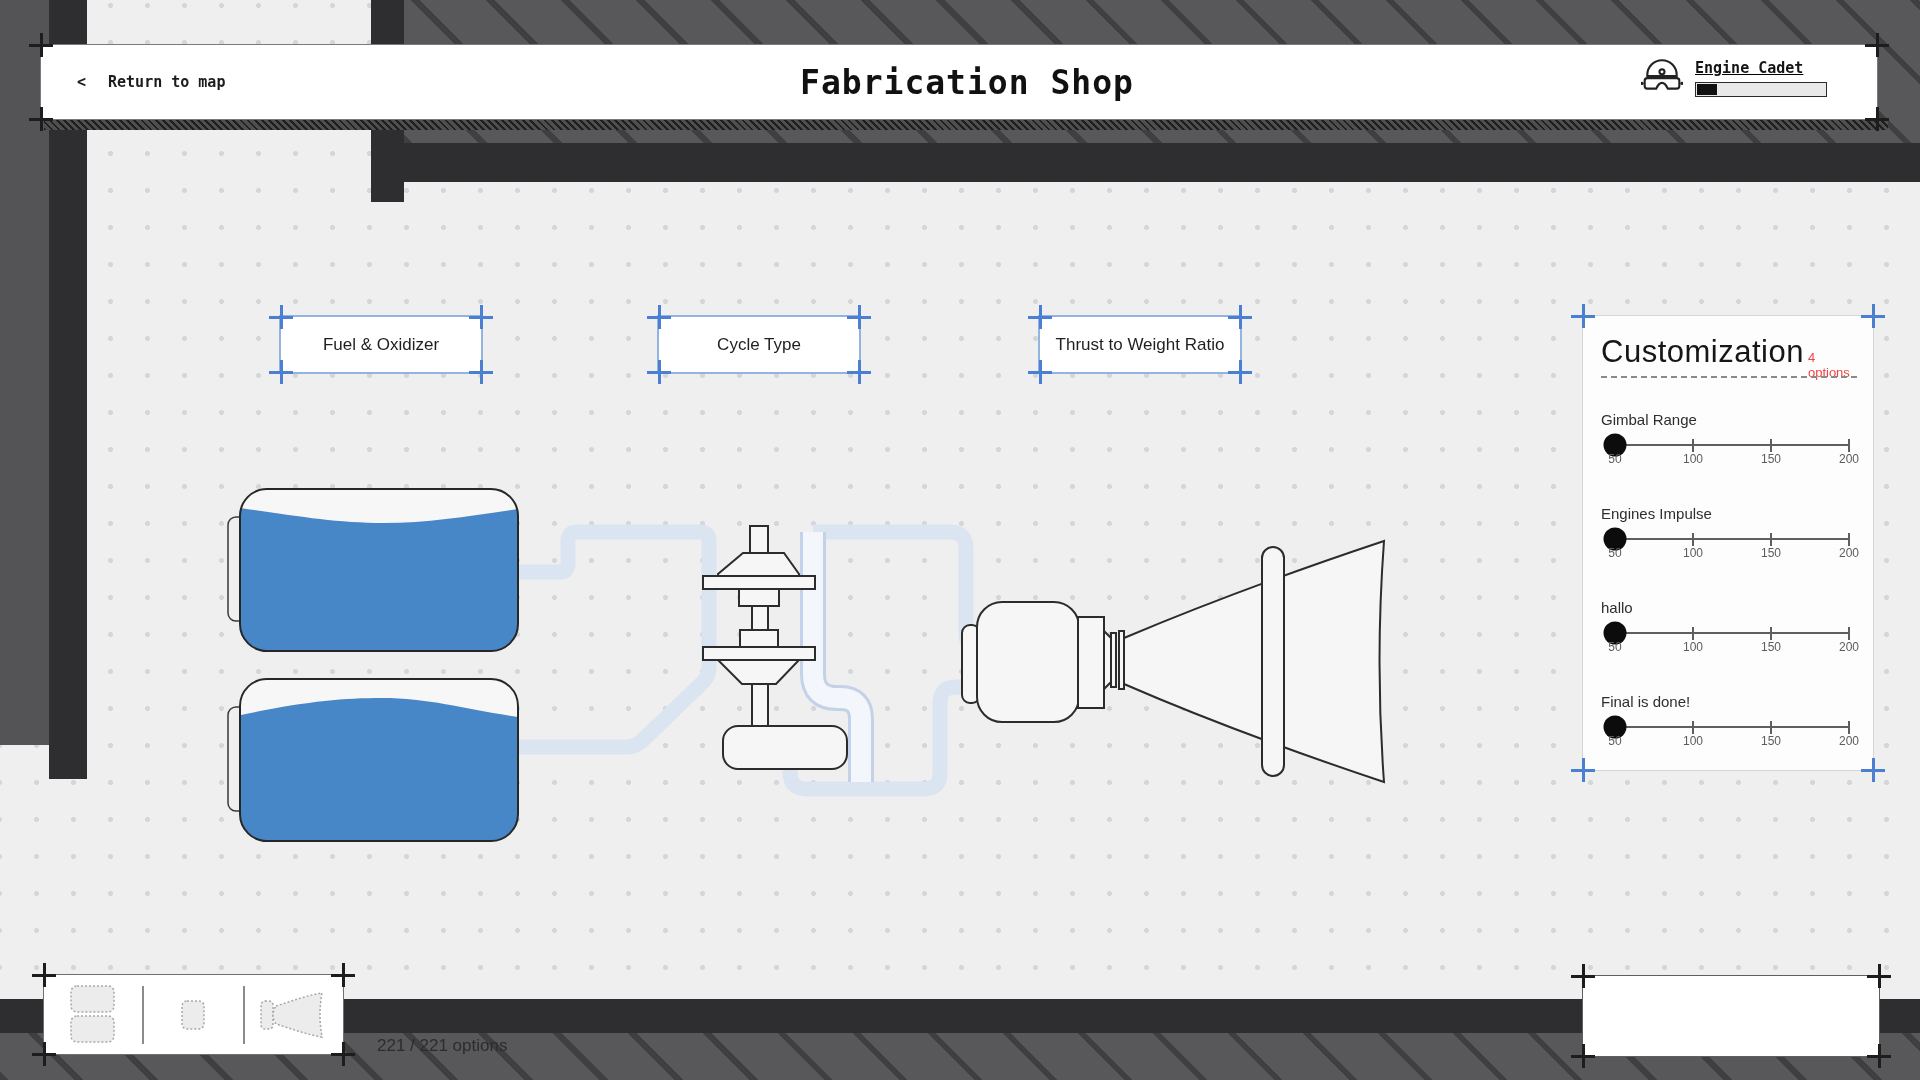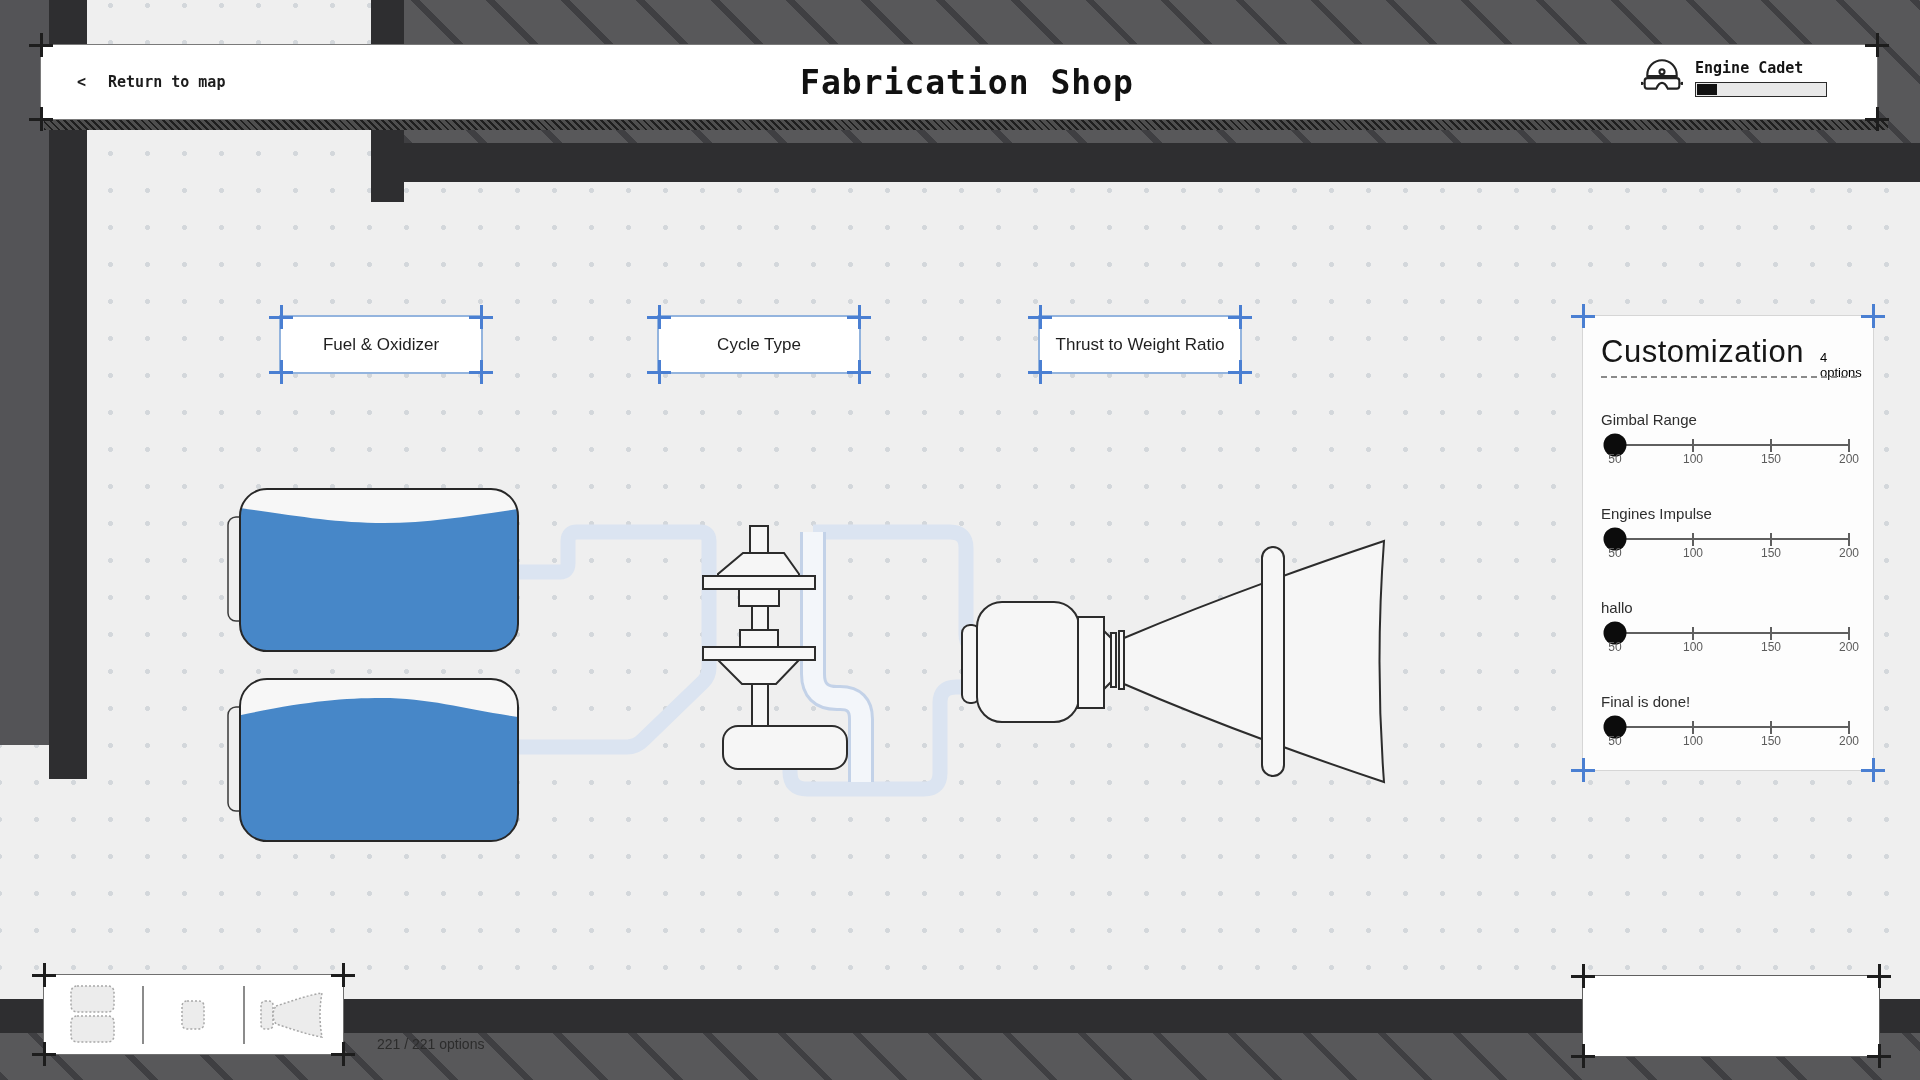--- a/index.html
+++ b/index.html
@@ -17,21 +17,21 @@
 
   
   #header{left:40px;top:44px;width:1838px;height:76px;background:#ffffff;
     border:1px solid #7a7a7a;box-sizing:border-box;}
   #header-shadow{left:44px;top:120px;width:1844px;height:10px;
     background:repeating-linear-gradient(45deg,#1e1e1e 0 2px,#4e4e4e 2px 5px);}
   #back-button{left:36px;top:0;height:74px;display:flex;align-items:center;gap:22px;
     font-family:"DejaVu Sans Mono",monospace;font-weight:bold;font-size:15px;color:#1c1c1c;cursor:pointer;}
   #page-title{left:16px;right:0;top:0;height:74px;display:flex;align-items:center;justify-content:center;
     font-family:"DejaVu Sans Mono",monospace;font-weight:bold;font-size:33px;letter-spacing:1px;color:#111;}
-  #rank{right:50px;top:14px;display:flex;align-items:flex-start;gap:12px;}
+  #rank{right:50px;top:14px;display:flex;align-items:flex-start;gap:12px;text-decoration:underline;}
   #rank-text{display:flex;flex-direction:column;gap:5px;}
   #rank-label{font-family:"DejaVu Sans Mono",monospace;font-weight:bold;font-size:15px;color:#141414;}
   #rank-bar{width:128px;height:11px;border:1px solid #2b2b2b;background:#e9e9e9;padding:1px;box-sizing:content-box;}
   #rank-bar-fill{height:100%;background:#111;width:16%;}
 
   
   .cross{position:absolute;width:24px;height:24px;transform:translate(-50%,-50%);pointer-events:none;}
   .cross::before{content:"";position:absolute;left:0;right:0;top:50%;height:3px;margin-top:-1.5px;background:currentColor;}
   .cross::after{content:"";position:absolute;top:0;bottom:0;left:50%;width:3px;margin-left:-1.5px;background:currentColor;}
   .cross.blue{color:#4a7fd2;}
@@ -41,38 +41,38 @@
   
   .stage-box{position:absolute;width:204px;height:59px;background:#ffffff;border:2px solid #93b4de;
     box-sizing:border-box;display:flex;align-items:center;justify-content:center;
     font-size:17px;color:#1f1f1f;}
 
   
   #panel{left:1582px;top:315px;width:292px;height:456px;background:#fdfdfd;
     border:1px solid #d6d6d6;box-sizing:border-box;}
   #panel-title-row{position:absolute;left:18px;top:18px;right:14px;display:flex;align-items:baseline;}
   #panel-title{font-size:31px;color:#161616;letter-spacing:.5px;}
-  #panel-options{font-size:13px;color:#000000;margin-left:16px;}
+  #panel-options{font-size:13px;color:#ef4444;margin-left:4px;}
   #panel-dash{position:absolute;left:18px;right:16px;top:60px;border-top:2px dashed #8a8a8a;}
   .slider-group{position:absolute;left:18px;width:250px;height:64px;}
   .slider-label{font-size:15px;color:#2e2e2e;}
   .slider-track{position:absolute;left:14px;right:2px;top:33px;height:0;border-top:2px solid #5f5f5f;cursor:pointer;}
   .tick{position:absolute;top:-7px;width:2px;height:13px;background:#5f5f5f;transform:translateX(-50%);}
   .t1{left:33.33%;} .t2{left:66.66%;} .t3{left:100%;}
   .handle{position:absolute;top:-1px;width:23px;height:23px;border-radius:50%;background:#0c0c0c;
     transform:translate(-50%,-50%);cursor:grab;}
   .slider-ticklabels{position:absolute;left:14px;right:2px;top:41px;height:16px;}
   .slider-ticklabels span{position:absolute;transform:translateX(-50%);font-size:12px;color:#5c5c5c;white-space:nowrap;}
 
   
   #toolbar{left:43px;top:974px;width:301px;height:81px;background:#ffffff;border:1px solid #6f6f6f;
     box-sizing:border-box;display:flex;align-items:center;}
   .tool-slot{flex:1;display:flex;align-items:center;justify-content:center;height:100%;cursor:pointer;}
   .tool-divider{width:2px;height:58px;background:#8b8b8b;}
-  #options-counter{left:377px;top:1036px;font-size:14px;color:#2c2c2c;}
+  #options-counter{left:377px;top:1036px;font-size:17px;color:#2c2c2c;}
 
   
   #checkout{left:1582px;top:975px;width:298px;height:82px;background:#ffffff;border:1px solid #5f5f5f;
     box-sizing:border-box;display:flex;align-items:center;justify-content:center;
     font-family:"DejaVu Sans Mono",monospace;font-size:23px;color:#141414;cursor:pointer;}
 
   svg{display:block;}
   #diagram{left:0;top:0;pointer-events:none;}
 </style>
 </head>

